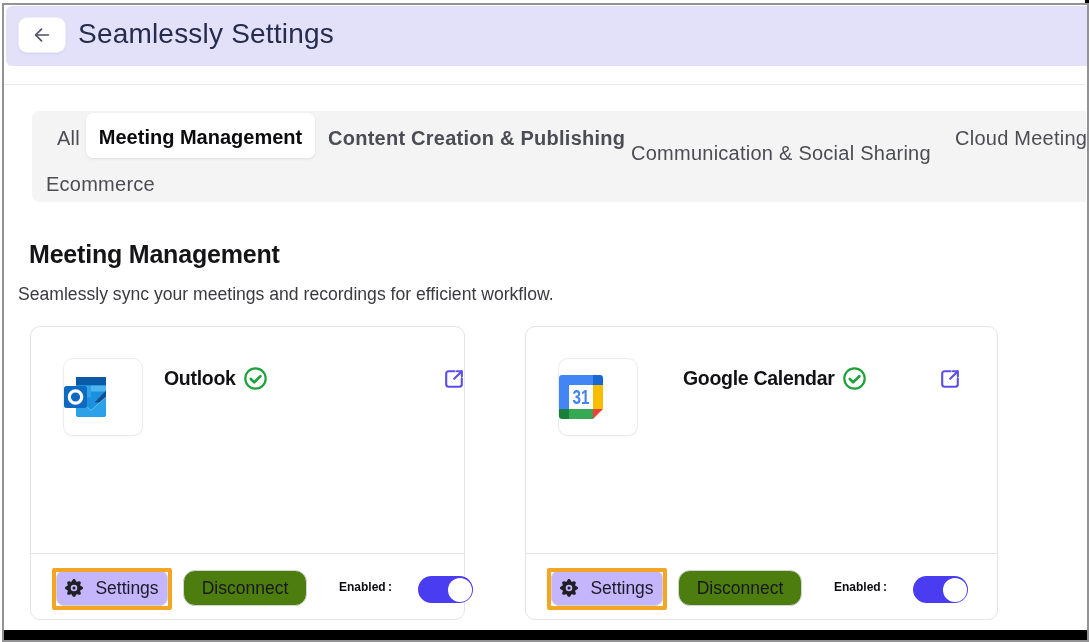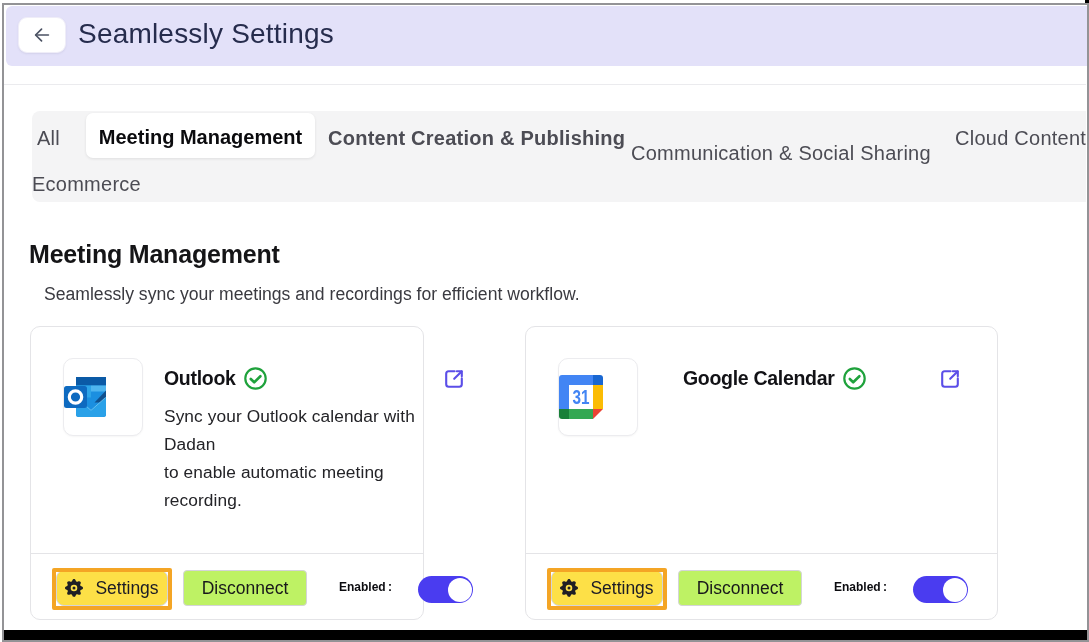--- a/index.html
+++ b/index.html
@@ -44,25 +44,25 @@
 .tab.reg { font-weight:normal; letter-spacing:0.25px; }
 .activetab {
   position:absolute; left:86px; top:113px; width:229px; height:45px;
   background:#fff; border-radius:7px; box-shadow:0 1px 3px rgba(0,0,0,.09);
   display:flex; align-items:center; justify-content:center;
   font-size:20px; font-weight:bold; color:#0b0b0e; letter-spacing:0;
 }
 
 
 .h2 { position:absolute; left:29px; top:239px; font-size:25px; line-height:30px; font-weight:bold; color:#151517; letter-spacing:-0.2px; }
-.sub { position:absolute; left:44px; top:283px; font-size:17.6px; line-height:22px; color:#3a3a40; letter-spacing:0; }
+.sub { position:absolute; left:18px; top:283px; font-size:17.6px; line-height:22px; color:#3a3a40; letter-spacing:0; }
 
 
 .card {
-  position:absolute; top:326px; width:394px; height:294px;
+  position:absolute; top:326px; width:435px; height:294px;
   background:#fff; border:1px solid #e4e4e7; border-radius:10px;
 }
 #card1 { left:30px; }
 #card2 { left:525px; width:473px; }
 .iconbox {
   position:absolute; left:32px; top:31px; width:80px; height:78px;
   border:1px solid #ececef; border-radius:10px; background:#fff;
   box-shadow:0 1px 2px rgba(0,0,0,.04);
   display:flex; align-items:center; 
 }
@@ -79,31 +79,31 @@
   position:absolute; left:133px; font-size:17.3px; line-height:28px;
   color:#232327; letter-spacing:0.1px;
 }
 .card .cdesc { top:75px; }
 .cfooter {
   position:absolute; left:0; top:226px; width:100%; height:67px;
   border-top:1px solid #e4e4e7;
 }
 .setbtn {
   position:absolute; left:25px; top:16px; width:112px; height:36px;
-  background:#fde047; border:1px solid #d4d4d8; border-radius:8px;
+  background:#c4b5fd; border:1px solid #d4d4d8; border-radius:8px;
   display:flex; align-items:center; justify-content:center; gap:12px;
   font-size:17.5px; font-weight:500; color:#1b1b26;
 }
 .orange {
   position:absolute; left:21px; top:14px; width:120px; height:42px;
   border:4px solid #f4a525; border-radius:2px; z-index:5;
 }
 .discbtn {
   position:absolute; left:152px; top:16px; width:124px; height:36px;
-  background:#bef264; border:1px solid #d4d4d8; border-radius:4px;
+  background:#4d7c0f; border:1px solid #d4d4d8; border-radius:12px;
   display:flex; align-items:center; justify-content:center;
   font-size:17.5px; color:#18181b;
 }
 .enlabel { position:absolute; left:308px; top:26px; font-size:12px; font-weight:bold; color:#0c0c10; }
 .toggle {
   position:absolute; left:387px; top:22px; width:55px; height:27px;
   background:#4a3cf0; border-radius:14px;
 }
 .knob { position:absolute; left:29.5px; top:1.5px; width:24px; height:24px; background:#fff; border-radius:50%; }
 
@@ -116,92 +116,48 @@
   <div class="backbtn">
     <svg width="22" height="22" viewBox="0 0 24 24" fill="none" stroke="#4b5263" stroke-width="1.8" stroke-linecap="round" stroke-linejoin="round">
       <path d="M19 12H5.5"></path>
       <path d="M11.5 5.5 5 12l6.5 6.5"></path>
     </svg>
   </div>
   <div class="htitle">Seamlessly Settings</div>
   <div class="headline"></div>
 
   <div class="tabbar"></div>
-  <div class="tab reg" style="left:37px; top:127px;">All</div>
+  <div class="tab reg" style="left:57px; top:127px;">All</div>
   <div class="activetab">
     <span style="position:relative; top:2px;">Meeting Management</span>
   </div>
   <div class="tab reg" style="left:328px; top:127px;font-weight:bold;">Content Creation &amp; Publishing</div>
   <div class="tab reg" style="left:631px; top:127px;margin-top:15px;">Communication &amp; Social Sharing</div>
-  <div class="tab reg" style="left:955px; top:127px;">Cloud Content</div>
-  <div class="tab reg" style="left:32px; top:173px;text-align:center;">Ecommerce</div>
+  <div class="tab reg" style="left:955px; top:127px;">Cloud Meeting</div>
+  <div class="tab reg" style="left:46px; top:173px;text-align:center;">Ecommerce</div>
 
   <div class="h2">Meeting Management</div>
   <div class="sub">Seamlessly sync your meetings and recordings for efficient workflow.</div>
 
   <div class="card" id="card1">
     <div class="iconbox">
       <svg width="42" height="40" viewBox="0 0 42 40">
         <rect x="12" y="0" width="30" height="40" rx="2.5" fill="#1b8fe0"></rect>
         <path d="M12 0 h30 v8.5 h-30 z" fill="#0b5aa6"></path>
         <rect x="12" y="8.5" width="15" height="12" fill="#2da4e8"></rect>
         <rect x="27" y="8.5" width="15" height="6" fill="#4fb5ef"></rect>
         <path d="M42 13.5 L30.5 25.5 L42 25.5 Z" fill="#10508e"></path>
         <path d="M12 20 L25.6 32.4 Q27 33.6 28.4 32.4 L42 20 L42 36.5 Q42 40 38.5 40 L15.5 40 Q12 40 12 36.5 Z" fill="#2aa1e8"></path>
         <path d="M12.5 20.5 L26.2 32.7 Q27 33.4 27.8 32.7 L41.5 20.5" stroke="#6ec4f0" stroke-width="0.9" fill="none"></path>
         <rect x="0" y="9" width="23" height="22" rx="2.5" fill="#0e6ac0"></rect>
         <circle cx="11.5" cy="20" r="6.2" fill="none" stroke="#fff" stroke-width="3.2"></circle>
       </svg>
     </div>
     <div class="titlerow">
       <span class="ctitle">Outlook</span>
-      <svg width="23" height="23" viewBox="0 0 23 23" fill="none">
-        <circle cx="11.5" cy="11.5" r="10.2" stroke="#1fa23c" stroke-width="2.2"></circle>
-        <path d="M6.8 12 L10.2 15.3 L16.4 9.2" stroke="#1fa23c" stroke-width="2.6" stroke-linecap="round" stroke-linejoin="round"></path>
-      </svg>
-    </div>
-    <svg class="extlink" viewBox="0 0 20 20" fill="none" stroke="#5b4ee8" stroke-width="2.1" stroke-linecap="round" stroke-linejoin="round">
-      <path d="M10.6 2.2 H4.7 Q2.2 2.2 2.2 4.7 V15.3 Q2.2 17.8 4.7 17.8 H15.3 Q17.8 17.8 17.8 15.3 V9.4"></path>
-      <path d="M10.2 9.8 L17.6 2.4"></path>
-      <path d="M12.8 2.2 H17.8 V7.2"></path>
-    </svg>
-    <div class="cdesc">Sync your Outlook calendar with Dadan<br>to enable automatic meeting recording.</div>
-    <div class="cfooter">
-      <div class="orange"></div>
-      <div class="setbtn">
-        <svg width="18" height="18" viewBox="0 0 16 16" fill="#1f1f24">
-          <path d="M9.405 1.05c-.413-1.4-2.397-1.4-2.81 0l-.1.34a1.464 1.464 0 0 1-2.105.872l-.31-.17c-1.283-.698-2.686.705-1.987 1.987l.169.311c.446.82.023 1.841-.872 2.105l-.34.1c-1.4.413-1.4 2.397 0 2.81l.34.1a1.464 1.464 0 0 1 .872 2.105l-.17.31c-.698 1.283.705 2.686 1.987 1.987l.311-.169a1.464 1.464 0 0 1 2.105.872l.1.34c.413 1.4 2.397 1.4 2.81 0l.1-.34a1.464 1.464 0 0 1 2.105-.872l.31.17c1.283.698 2.686-.705 1.987-1.987l-.169-.311a1.464 1.464 0 0 1 .872-2.105l.34-.1c1.4-.413 1.4-2.397 0-2.81l-.34-.1a1.464 1.464 0 0 1-.872-2.105l.17-.31c.698-1.283-.705-2.686-1.987-1.987l-.311.169a1.464 1.464 0 0 1-2.105-.872l-.1-.34zM8 10.93a2.929 2.929 0 1 1 0-5.86 2.929 2.929 0 0 1 0 5.858z"></path>
-          <circle cx="8" cy="8" r="1.35"></circle>
-        </svg>
-        <span>Settings</span>
-      </div>
-      <div class="discbtn">Disconnect</div>
-      <div class="enlabel">Enabled :</div>
-      <div class="toggle">
-        <div class="knob"></div>
-      </div>
-    </div>
-  </div>
-
-  <div class="card" id="card2">
-    <div class="iconbox">
-      <svg width="44" height="44" viewBox="0 0 44 44">
-        <rect x="10" y="10" width="24" height="24" fill="#fff"></rect>
-        <path d="M3 0 H34 V10 H0 V3 Q0 0 3 0 Z" fill="#4285f4"></path>
-        <path d="M34 0 H41 Q44 0 44 3 V10 H34 Z" fill="#1967d2"></path>
-        <path d="M0 10 H10 V34 H0 Z" fill="#4285f4"></path>
-        <rect x="34" y="10" width="10" height="24" fill="#fbbc04"></rect>
-        <rect x="10" y="34" width="24" height="10" fill="#34a853"></rect>
-        <path d="M0 34 H10 V44 H3 Q0 44 0 41 Z" fill="#188038"></path>
-        <path d="M34 34 H44 L34 44 Z" fill="#ea4335"></path>
-        <text x="22" y="29" text-anchor="middle" font-family="Liberation Sans, sans-serif" font-size="21" font-weight="bold" fill="#4285f4" textLength="17" lengthAdjust="spacingAndGlyphs">31</text>
-      </svg>
-    </div>
-    <div class="titlerow">
-      <span class="ctitle">Google Calendar</span>
       <svg width="23" height="23" viewBox="0 0 23 23" fill="none">
         <circle cx="11.5" cy="11.5" r="10.2" stroke="#1fa23c" stroke-width="2.2"></circle>
         <path d="M6.8 12 L10.2 15.3 L16.4 9.2" stroke="#1fa23c" stroke-width="2.6" stroke-linecap="round" stroke-linejoin="round"></path>
       </svg>
     </div>
     <svg class="extlink" viewBox="0 0 20 20" fill="none" stroke="#5b4ee8" stroke-width="2.1" stroke-linecap="round" stroke-linejoin="round">
       <path d="M10.6 2.2 H4.7 Q2.2 2.2 2.2 4.7 V15.3 Q2.2 17.8 4.7 17.8 H15.3 Q17.8 17.8 17.8 15.3 V9.4"></path>
       <path d="M10.2 9.8 L17.6 2.4"></path>
       <path d="M12.8 2.2 H17.8 V7.2"></path>
     </svg>
@@ -215,15 +171,58 @@
         <span>Settings</span>
       </div>
       <div class="discbtn">Disconnect</div>
       <div class="enlabel">Enabled :</div>
       <div class="toggle">
         <div class="knob"></div>
       </div>
     </div>
   </div>
 
+  <div class="card" id="card2">
+    <div class="iconbox">
+      <svg width="44" height="44" viewBox="0 0 44 44">
+        <rect x="10" y="10" width="24" height="24" fill="#fff"></rect>
+        <path d="M3 0 H34 V10 H0 V3 Q0 0 3 0 Z" fill="#4285f4"></path>
+        <path d="M34 0 H41 Q44 0 44 3 V10 H34 Z" fill="#1967d2"></path>
+        <path d="M0 10 H10 V34 H0 Z" fill="#4285f4"></path>
+        <rect x="34" y="10" width="10" height="24" fill="#fbbc04"></rect>
+        <rect x="10" y="34" width="24" height="10" fill="#34a853"></rect>
+        <path d="M0 34 H10 V44 H3 Q0 44 0 41 Z" fill="#188038"></path>
+        <path d="M34 34 H44 L34 44 Z" fill="#ea4335"></path>
+        <text x="22" y="29" text-anchor="middle" font-family="Liberation Sans, sans-serif" font-size="21" font-weight="bold" fill="#4285f4" textLength="17" lengthAdjust="spacingAndGlyphs">31</text>
+      </svg>
+    </div>
+    <div class="titlerow">
+      <span class="ctitle">Google Calendar</span>
+      <svg width="23" height="23" viewBox="0 0 23 23" fill="none">
+        <circle cx="11.5" cy="11.5" r="10.2" stroke="#1fa23c" stroke-width="2.2"></circle>
+        <path d="M6.8 12 L10.2 15.3 L16.4 9.2" stroke="#1fa23c" stroke-width="2.6" stroke-linecap="round" stroke-linejoin="round"></path>
+      </svg>
+    </div>
+    <svg class="extlink" viewBox="0 0 20 20" fill="none" stroke="#5b4ee8" stroke-width="2.1" stroke-linecap="round" stroke-linejoin="round">
+      <path d="M10.6 2.2 H4.7 Q2.2 2.2 2.2 4.7 V15.3 Q2.2 17.8 4.7 17.8 H15.3 Q17.8 17.8 17.8 15.3 V9.4"></path>
+      <path d="M10.2 9.8 L17.6 2.4"></path>
+      <path d="M12.8 2.2 H17.8 V7.2"></path>
+    </svg>
+    <div class="cfooter">
+      <div class="orange"></div>
+      <div class="setbtn">
+        <svg width="18" height="18" viewBox="0 0 16 16" fill="#1f1f24">
+          <path d="M9.405 1.05c-.413-1.4-2.397-1.4-2.81 0l-.1.34a1.464 1.464 0 0 1-2.105.872l-.31-.17c-1.283-.698-2.686.705-1.987 1.987l.169.311c.446.82.023 1.841-.872 2.105l-.34.1c-1.4.413-1.4 2.397 0 2.81l.34.1a1.464 1.464 0 0 1 .872 2.105l-.17.31c-.698 1.283.705 2.686 1.987 1.987l.311-.169a1.464 1.464 0 0 1 2.105.872l.1.34c.413 1.4 2.397 1.4 2.81 0l.1-.34a1.464 1.464 0 0 1 2.105-.872l.31.17c1.283.698 2.686-.705 1.987-1.987l-.169-.311a1.464 1.464 0 0 1 .872-2.105l.34-.1c1.4-.413 1.4-2.397 0-2.81l-.34-.1a1.464 1.464 0 0 1-.872-2.105l.17-.31c.698-1.283-.705-2.686-1.987-1.987l-.311.169a1.464 1.464 0 0 1-2.105-.872l-.1-.34zM8 10.93a2.929 2.929 0 1 1 0-5.86 2.929 2.929 0 0 1 0 5.858z"></path>
+          <circle cx="8" cy="8" r="1.35"></circle>
+        </svg>
+        <span>Settings</span>
+      </div>
+      <div class="discbtn">Disconnect</div>
+      <div class="enlabel">Enabled :</div>
+      <div class="toggle">
+        <div class="knob"></div>
+      </div>
+    </div>
+  </div>
+
   <div class="blackbar"></div>
   <div class="frame"></div>
   <div class="blob"></div>
 
 </body></html>

